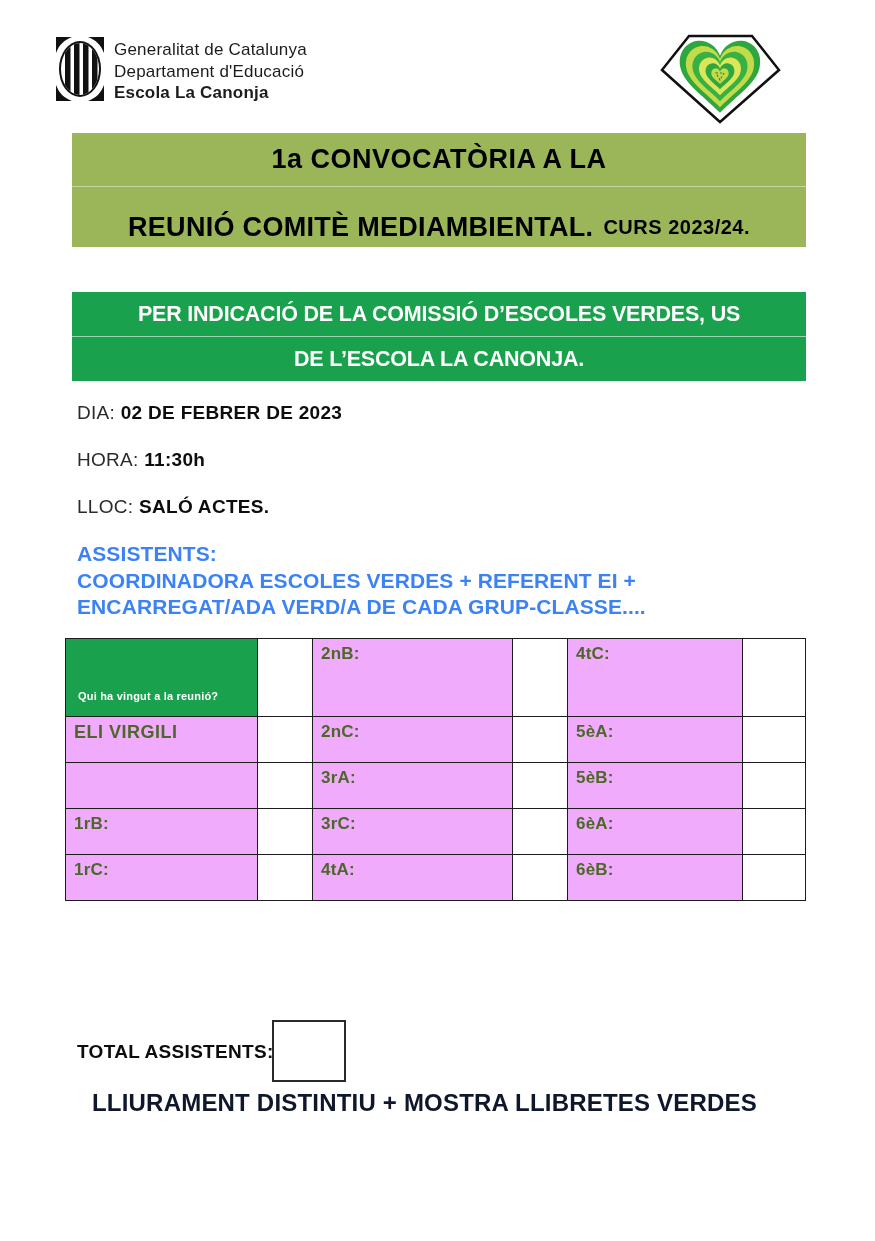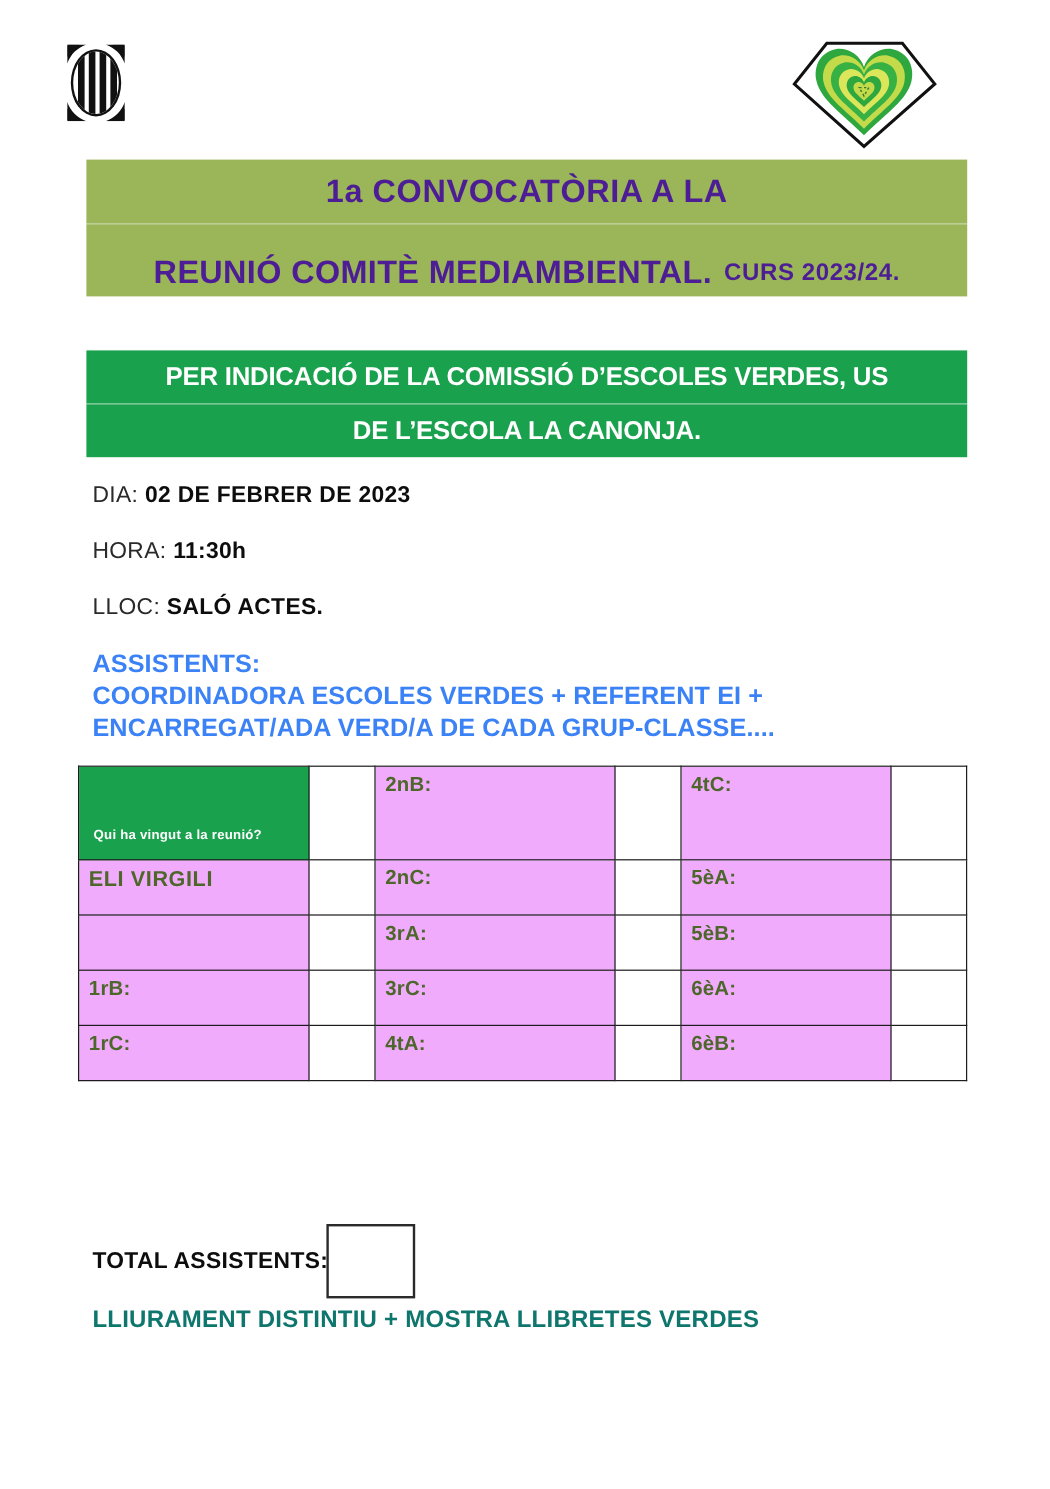--- a/index.html
+++ b/index.html
@@ -18,21 +18,21 @@
   .emblem { width: 48px; height: 64px; margin-right: 10px; }
   .org-lines { padding-top: 2px; }
   .org-line { font-size: 17px; line-height: 21.5px; color: #1c1c1c; letter-spacing: 0.2px; }
   .org-line.bold { font-weight: 700; }
 
   .heart-logo { position: absolute; left: 648px; top: 28px; width: 145px; height: 98px; }
 
   
   .banner1 {
     position: absolute; left: 72px; top: 133px; width: 734px; height: 114px;
-    background: #9bb559; color: #4c1d95;
+    background: #9bb559; color: #000000;
     display: flex; flex-direction: column; gap: 20px;
   }
   .banner1 .row1 {
     height: 54px; display: flex; align-items: center; justify-content: center;
     border-bottom: 1px solid rgba(255,255,255,0.45);
     font-weight: 700; font-size: 27px; letter-spacing: 0.5px;
   }
   .banner1 .row2 {
     flex: 1; display: flex; align-items: center; justify-content: center;
     font-weight: 700; font-size: 27px; letter-spacing: 0.3px;
@@ -75,21 +75,21 @@
   .attendance td.q-cell {
     background: #1aa14d; color: #ffffff; font-weight: 700; font-size: 11px;
     vertical-align: bottom; padding: 0 10px 14px 12px; letter-spacing: 0.2px;
   }
   .attendance td.lbl { color: #4d672b; font-weight: 700; font-size: 17px; letter-spacing: 0.2px; }
   .attendance td.name { color: #4d672b; font-weight: 700; font-size: 18px; letter-spacing: 0.5px; }
 
   
   .total-label { position: absolute; left: 77px; top: 1041px; font-weight: 700; font-size: 19px; color: #0d0d0d; letter-spacing: 0.3px; }
   .total-box { position: absolute; left: 272px; top: 1020px; width: 74px; height: 62px; border: 2px solid #2a2a2a; background: #ffffff; }
-  .delivery { position: absolute; left: 77px; top: 1089px; font-weight: 700; font-size: 20px; color: #0f766e; letter-spacing: 0.2px; }
+  .delivery { position: absolute; left: 92px; top: 1089px; font-weight: 700; font-size: 24px; color: #0f172a; letter-spacing: 0.2px; }
 </style>
 </head>
 <body>
 
 <div id="page">
 
   <div class="org-block">
     <svg class="emblem" viewBox="0 0 48 64">
 
       <path d="M0,0 L16,0 C8,3 3,8 0,16 Z" fill="#111"></path>
@@ -103,20 +103,25 @@
         </clipPath>
       <ellipse cx="24" cy="32" rx="21" ry="28" fill="#111"></ellipse>
       <ellipse cx="24" cy="32" rx="19" ry="26" fill="#fff"></ellipse>
       <g clip-path="url(#ovalClip)">
         <rect x="9" y="4" width="5.5" height="56" fill="#111"></rect>
         <rect x="18" y="4" width="5.5" height="56" fill="#111"></rect>
         <rect x="27" y="4" width="5.5" height="56" fill="#111"></rect>
         <rect x="36" y="4" width="5.5" height="56" fill="#111"></rect>
       </g>
     </svg>
+    <div class="org-lines">
+      <div class="org-line">Generalitat de Catalunya</div>
+      <div class="org-line">Departament d'Educació</div>
+      <div class="org-line bold">Escola La Canonja</div>
+    </div>
   </div>
 
   <svg class="heart-logo" viewBox="0 0 145 98">
     <polygon points="14,42 41,8 104,8 131,42 72,94" fill="#ffffff" stroke="#111" stroke-width="2.5"></polygon>
     <g transform="translate(72,48)">
       <g transform="scale(0.92)">
           <path d="M0,-22 C-4,-34 -16,-40 -26,-38 C-40,-35 -46,-22 -43,-9 C-39,8 -20,20 0,40 C20,20 39,8 43,-9 C46,-22 40,-35 26,-38 C16,-40 4,-34 0,-22 Z" fill="#2ea83e"></path>
         </g>
       <g transform="scale(0.78)">
           <path d="M0,-22 C-4,-34 -16,-40 -26,-38 C-40,-35 -46,-22 -43,-9 C-39,8 -20,20 0,40 C20,20 39,8 43,-9 C46,-22 40,-35 26,-38 C16,-40 4,-34 0,-22 Z" fill="#c3db4b"></path>

